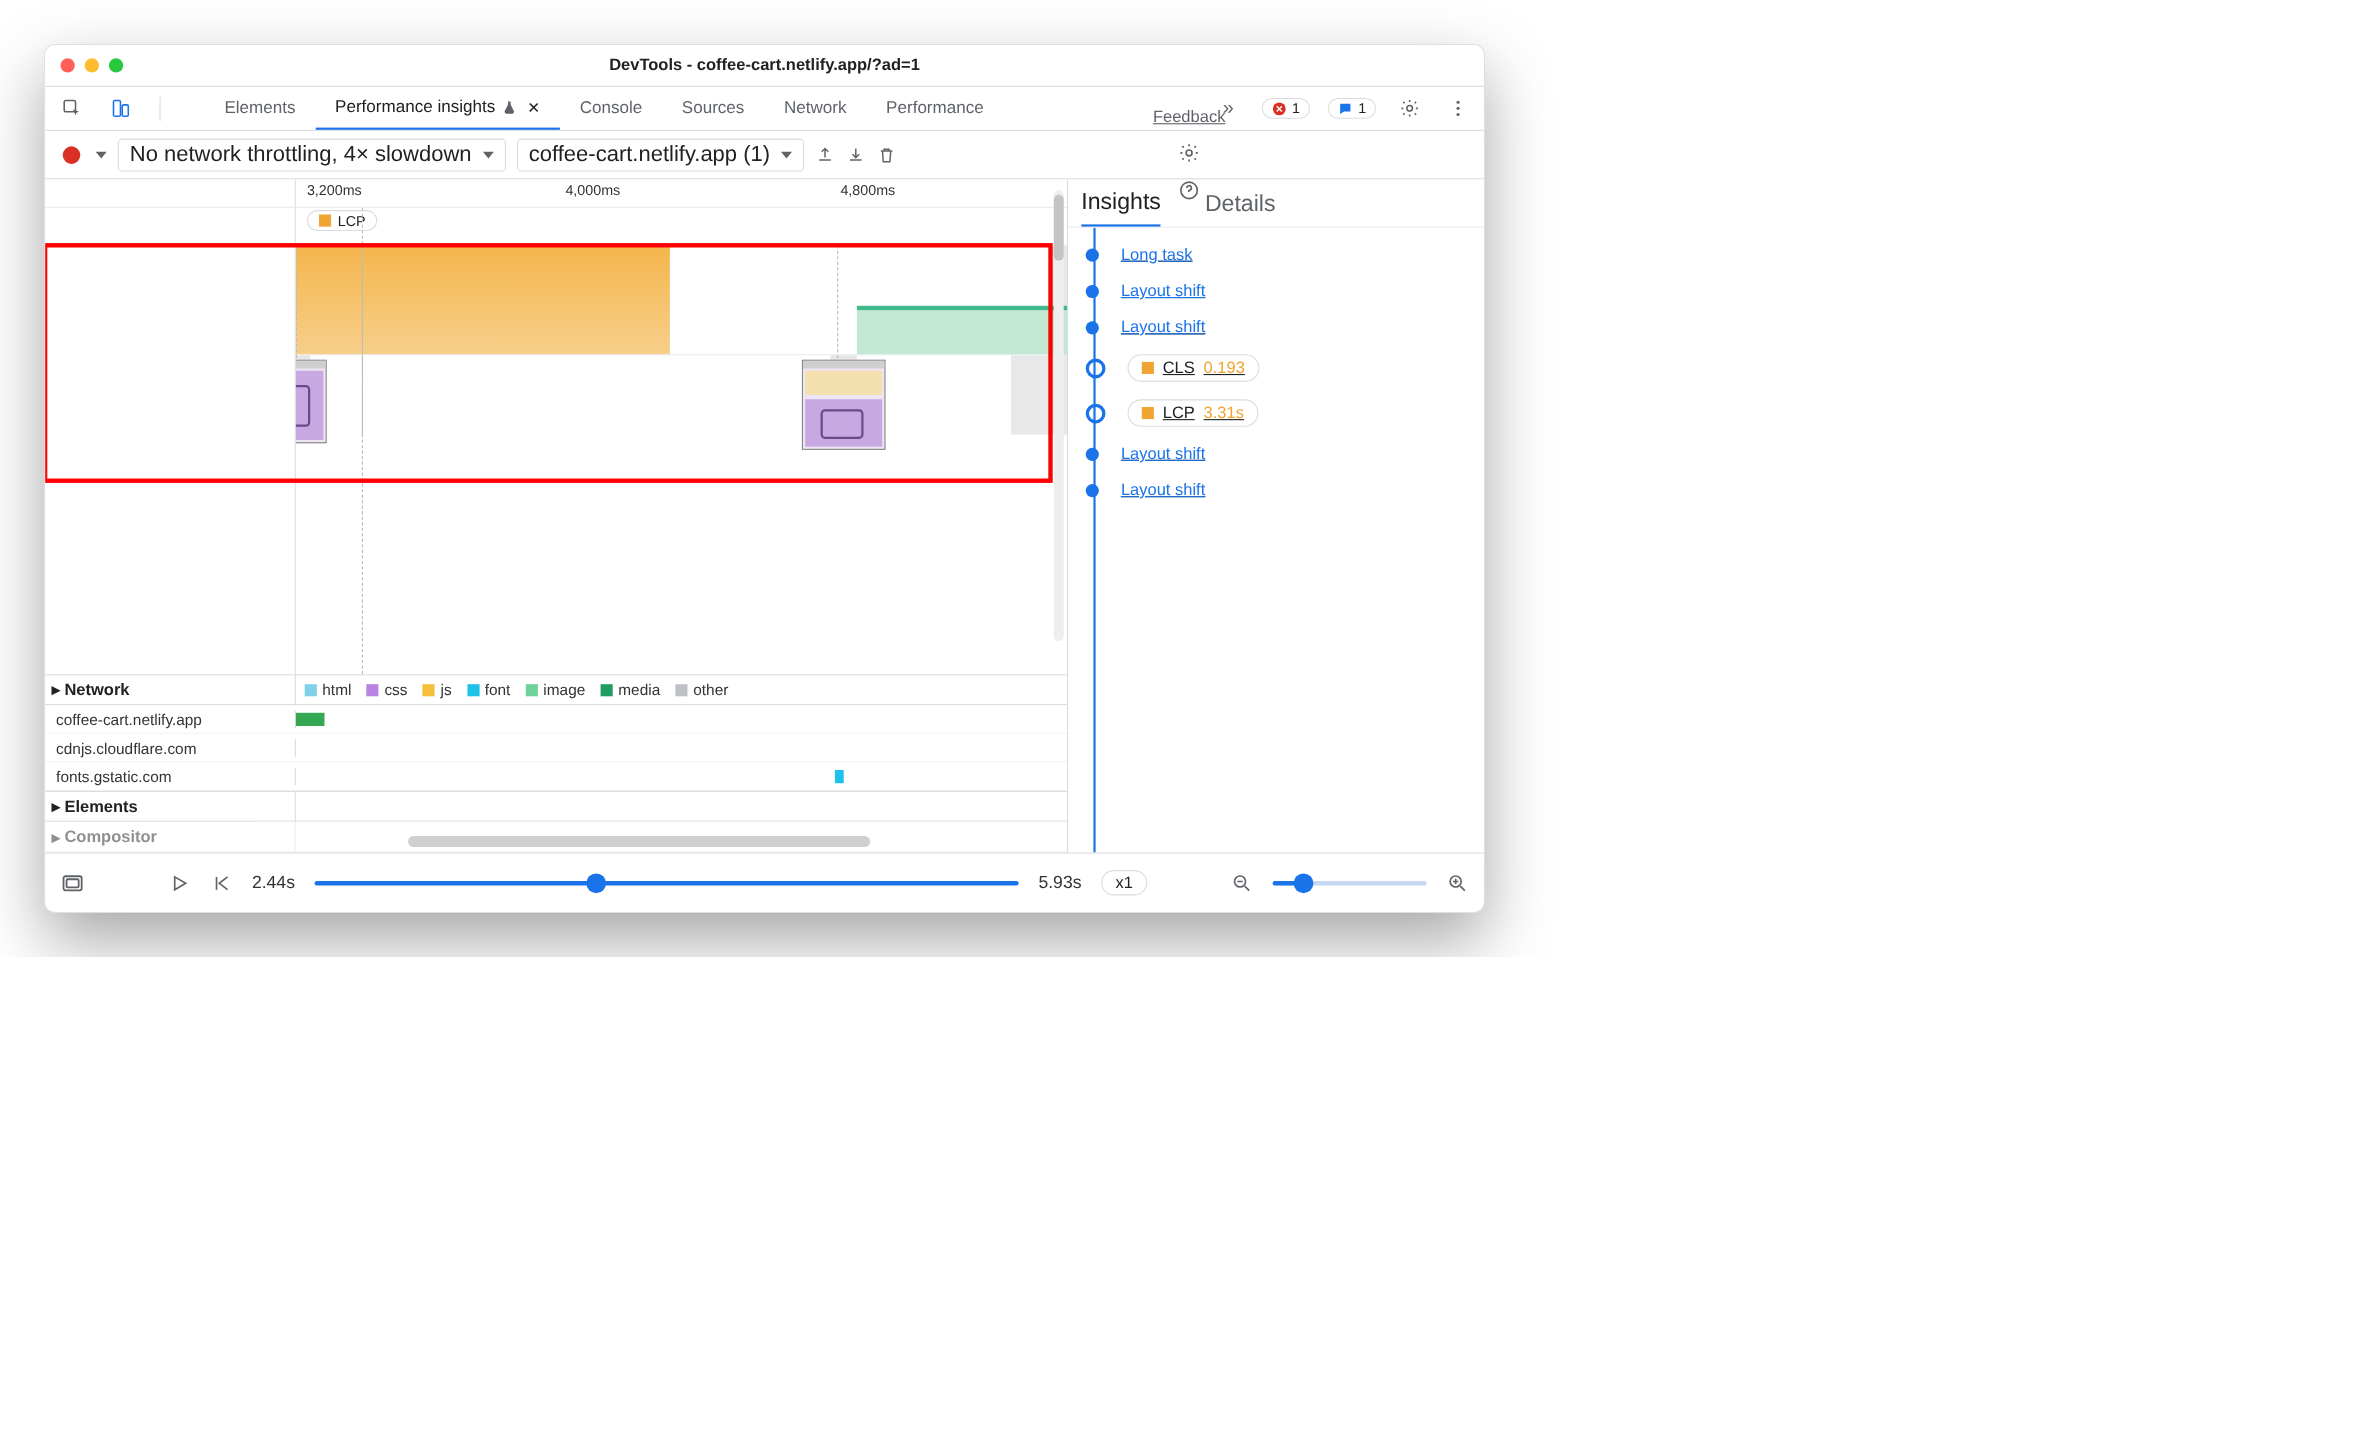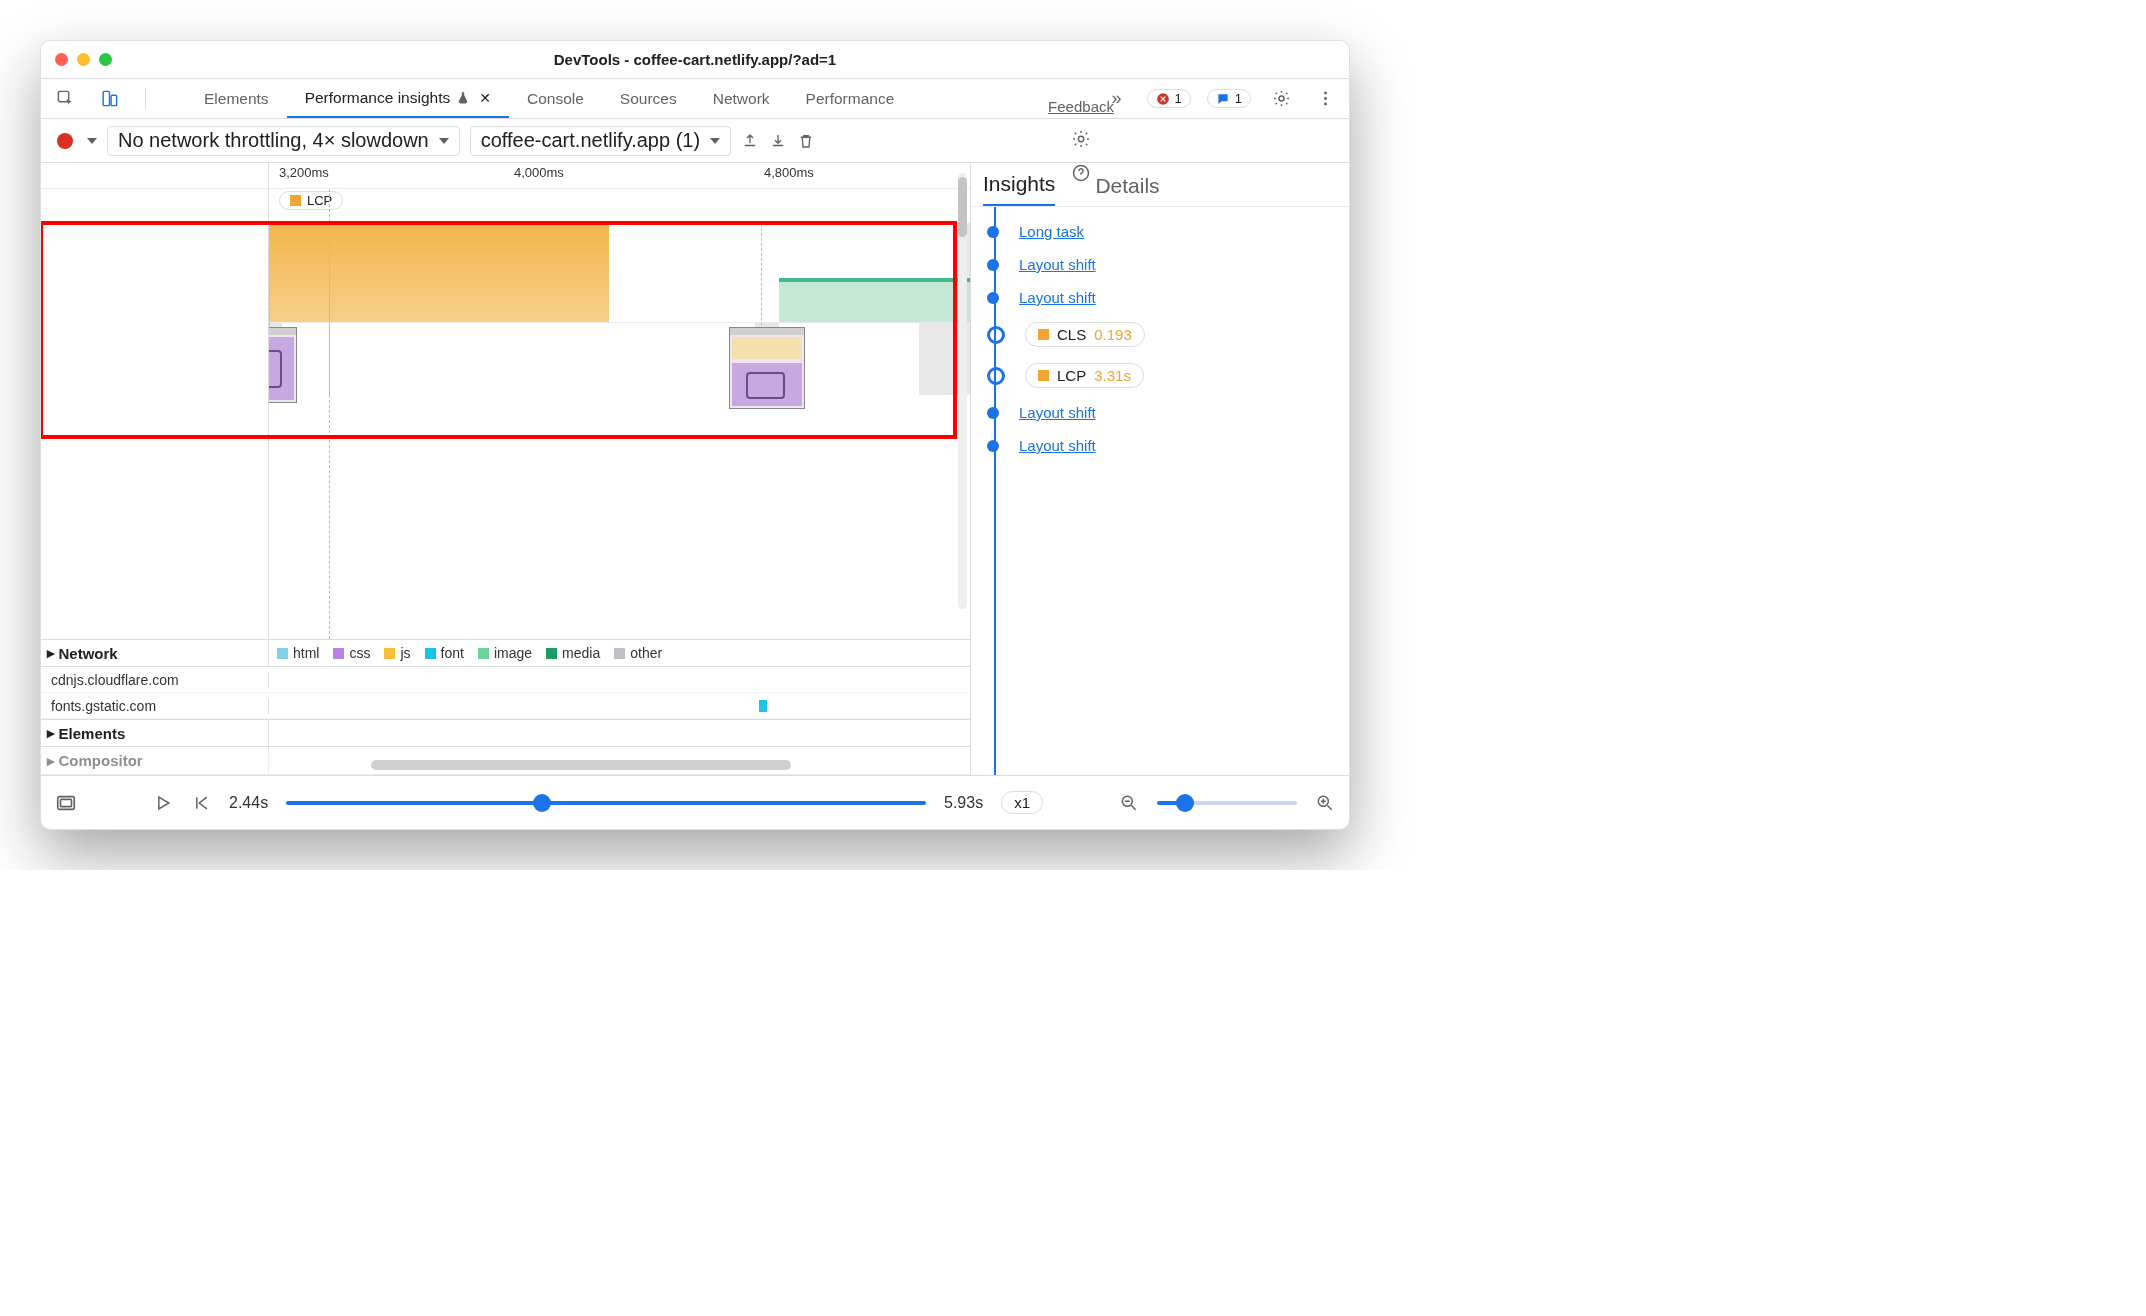--- a/index.html
+++ b/index.html
@@ -177,21 +177,21 @@
   .v-scroll{position:absolute;top:10px;bottom:30px;right:3px;width:9px;background:#eee;border-radius:5px;}
   .v-thumb{width:9px;height:60px;background:#c4c4c4;border-radius:5px;margin-top:4px;}
 
   
   .r-tabs{height:44px;border-bottom:1px solid var(--border-lt);display:flex;align-items:flex-end;gap:40px;padding:0 12px;}
   .r-tab{font-size:21px;padding-bottom:8px;color:var(--text-muted);}
   .r-tab.active{color:var(--text);border-bottom:2.5px solid var(--accent-blue);}
 
   .insights-list{flex:1;overflow:hidden;position:relative;padding:8px 0 8px 0;}
   .rail{position:absolute;left:23px;top:0;bottom:0;width:2px;background:var(--accent-blue);}
-  .insight{display:flex;align-items:center;gap:20px;padding:8px 10px 8px 16px;}
+  .insight{display:flex;align-items:center;gap:20px;padding:8px 10px 8px 16px;text-decoration:underline;}
   .marker{width:12px;height:12px;border-radius:50%;background:var(--accent-blue);flex:none;}
   .marker.big{width:18px;height:18px;background:#fff;border:3px solid var(--accent-blue);}
   .link{color:var(--link);text-decoration:underline;font-size:15px;}
   .pill{
     display:inline-flex;align-items:center;gap:8px;
     border:1px solid var(--border);border-radius:16px;padding:3px 12px;font-size:15px;background:#fff;
   }
   .pill .val{color:var(--orange);}
 
   
@@ -428,20 +428,26 @@
               <span class="sq" style="background:#1f9c64"></span>
               <span>media</span>
             </span>
           <span class="lgi">
               <span class="sq grey"></span>
               <span>other</span>
             </span>
         </div>
       </div>
       <div class="netrow">
+        <div class="nm">coffee-cart.netlify.app</div>
+        <div class="bar-area">
+            <div class="nbar" style="left:0;width:26px;background:#34a853"></div>
+          </div>
+      </div>
+      <div class="netrow">
         <div class="nm">cdnjs.cloudflare.com</div>
         <div class="bar-area"></div>
       </div>
       <div class="netrow">
         <div class="nm">fonts.gstatic.com</div>
         <div class="bar-area">
             <div class="nbar" style="left:490px;width:8px;background:#1dc2eb"></div>
           </div>
       </div>
 

